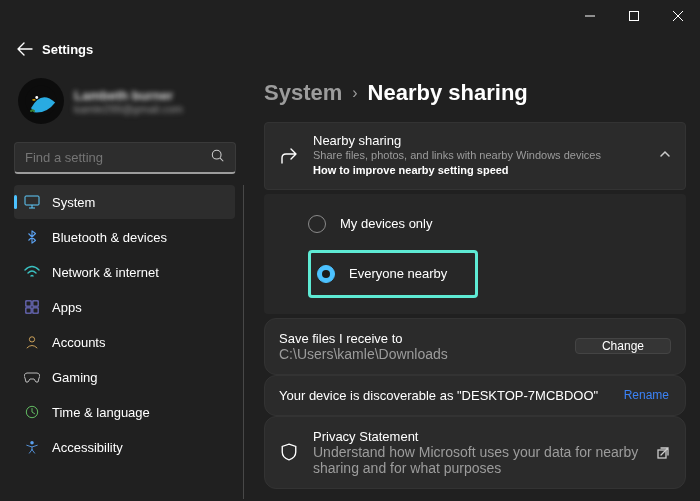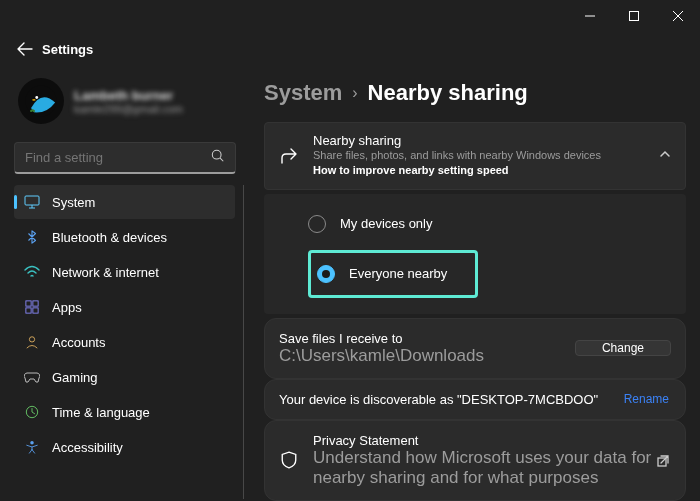--- a/index.html
+++ b/index.html
@@ -55,21 +55,21 @@
   .radio-row.checked .radio-outer{border-color:#4cc2ff;background:#4cc2ff;}
   .radio-inner{width:8px;height:8px;border-radius:50%;background:#1b1b1b;}
   .radio-row:not(.checked) .radio-inner{display:none}
 
   .highlight-box{ border:3px solid #5eead4; display:inline-flex; padding:6px 28px 6px 6px; border-radius:4px; margin:6px 0;}
   .highlight-box .radio-row{padding:6px 0}
 
   .thin-card { display:flex; align-items:center; padding: 12px 14px; background:#2b2b2b; border:1px solid #333; border-radius:12px; }
   .thin-card .txt{flex:1}
   .thin-title{font-size:13px}
-  .thin-sub{font-size:17px;color:#9c9c9c}
+  .thin-sub{font-size:14px;color:#9c9c9c}
   .btn { background:#353535; border:1px solid #444; border-radius:4px; padding:0 26px; font-size:12px; color:#fff;}
   .link{font-size:12px; color:#3b82f6; padding-right:2px}
 
   .open-icon{width:14px;height:14px;color:#ccc;}
 </style>
 </head>
 <body>
 
 <div class="titlebar">
   <div class="win-controls">

